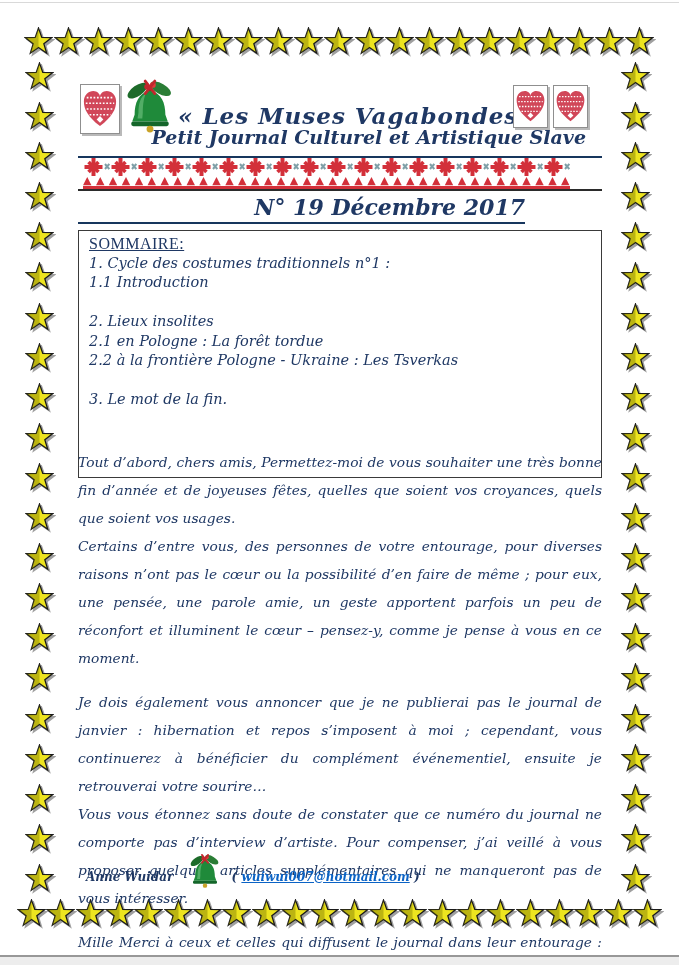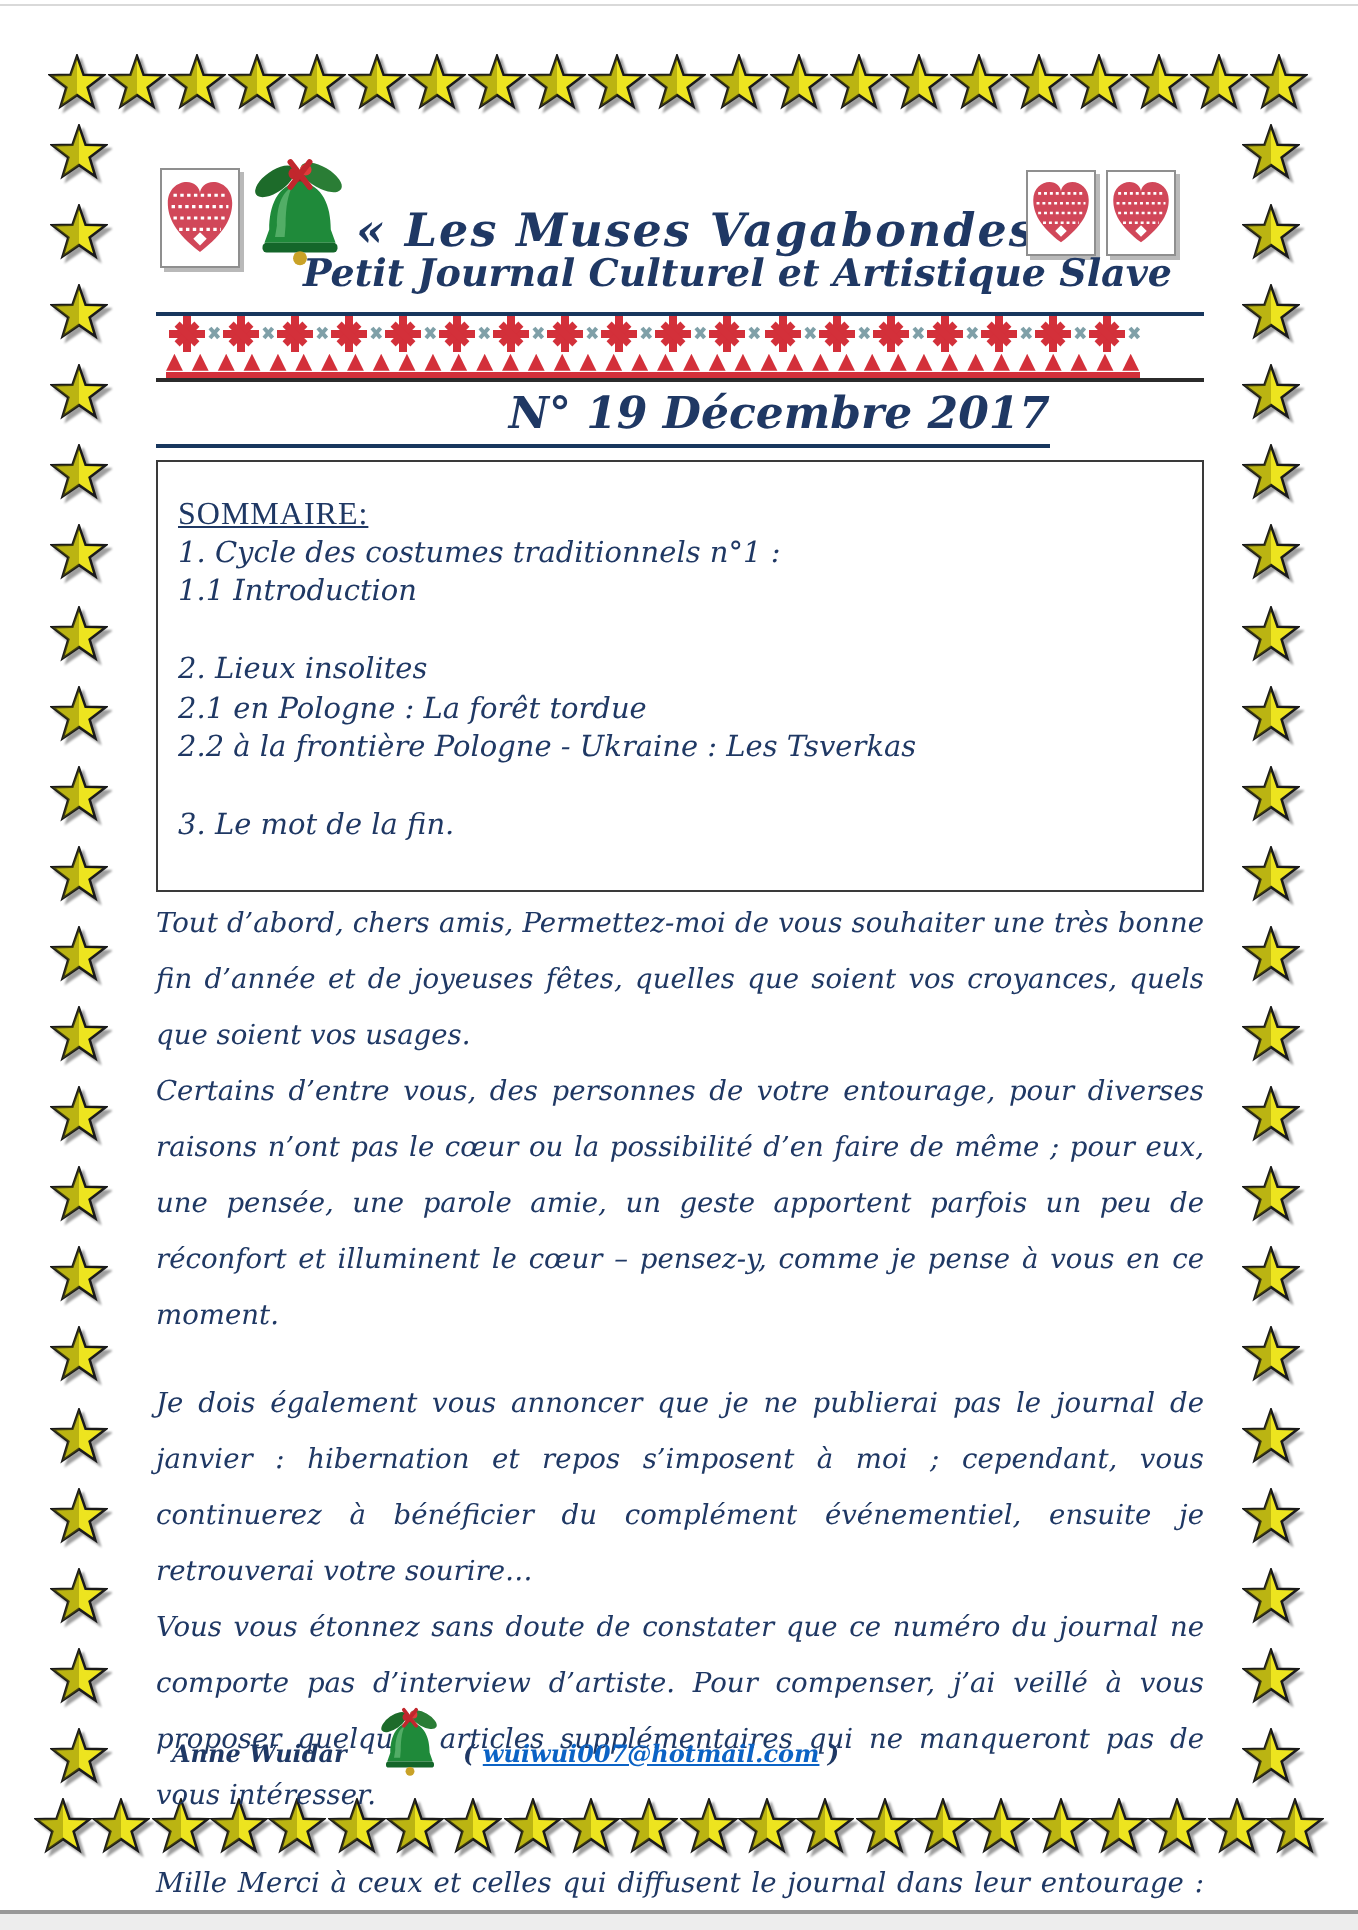--- a/index.html
+++ b/index.html
@@ -49,22 +49,22 @@
   .band-unit svg{display:block;}
   .band-zigzag{display:flex;justify-content:space-between;height:9px;line-height:8px;
     font-size:11px;color:var(--red);overflow:hidden;font-family:"DejaVu Sans",sans-serif;}
   .band-base{height:4px;background:var(--red);}
   .band-rule{position:absolute;left:0;top:109px;width:524px;height:2px;background:#2b2b2b;}
 
   .issue-row{position:absolute;left:0;top:114px;width:447px;text-align:right;
     font-size:22px;font-weight:bold;font-style:italic;border-bottom:2px solid #17365D;
     padding-bottom:2px;white-space:nowrap;}
 
-  .sommaire{position:absolute;left:0;top:150px;width:524px;height:216px;box-sizing:border-box;
-    border:1.5px solid #3a3a3a;padding:16px 10px;overflow:hidden;}
+  .sommaire{position:absolute;left:0;top:150px;width:524px;height:248px;box-sizing:border-box;
+    border:1.5px solid #3a3a3a;padding:2px 10px;overflow:hidden;}
   .som-heading{font-family:"Liberation Serif",serif;font-size:16px;letter-spacing:.5px;
     text-decoration:underline;line-height:21px;}
   .som-line{font-size:14.5px;font-style:italic;line-height:19.4px;min-height:19.4px;white-space:pre;}
 
   .body-text{position:absolute;left:0;top:368px;width:524px;}
   .para{font-size:13.8px;font-style:italic;line-height:28px;min-height:19px;text-align:justify;}
   .para.blank{min-height:16px;}
 
   .signature{position:absolute;left:8px;top:778px;display:flex;align-items:center;
     font-size:12px;font-weight:bold;font-style:italic;white-space:pre;}

